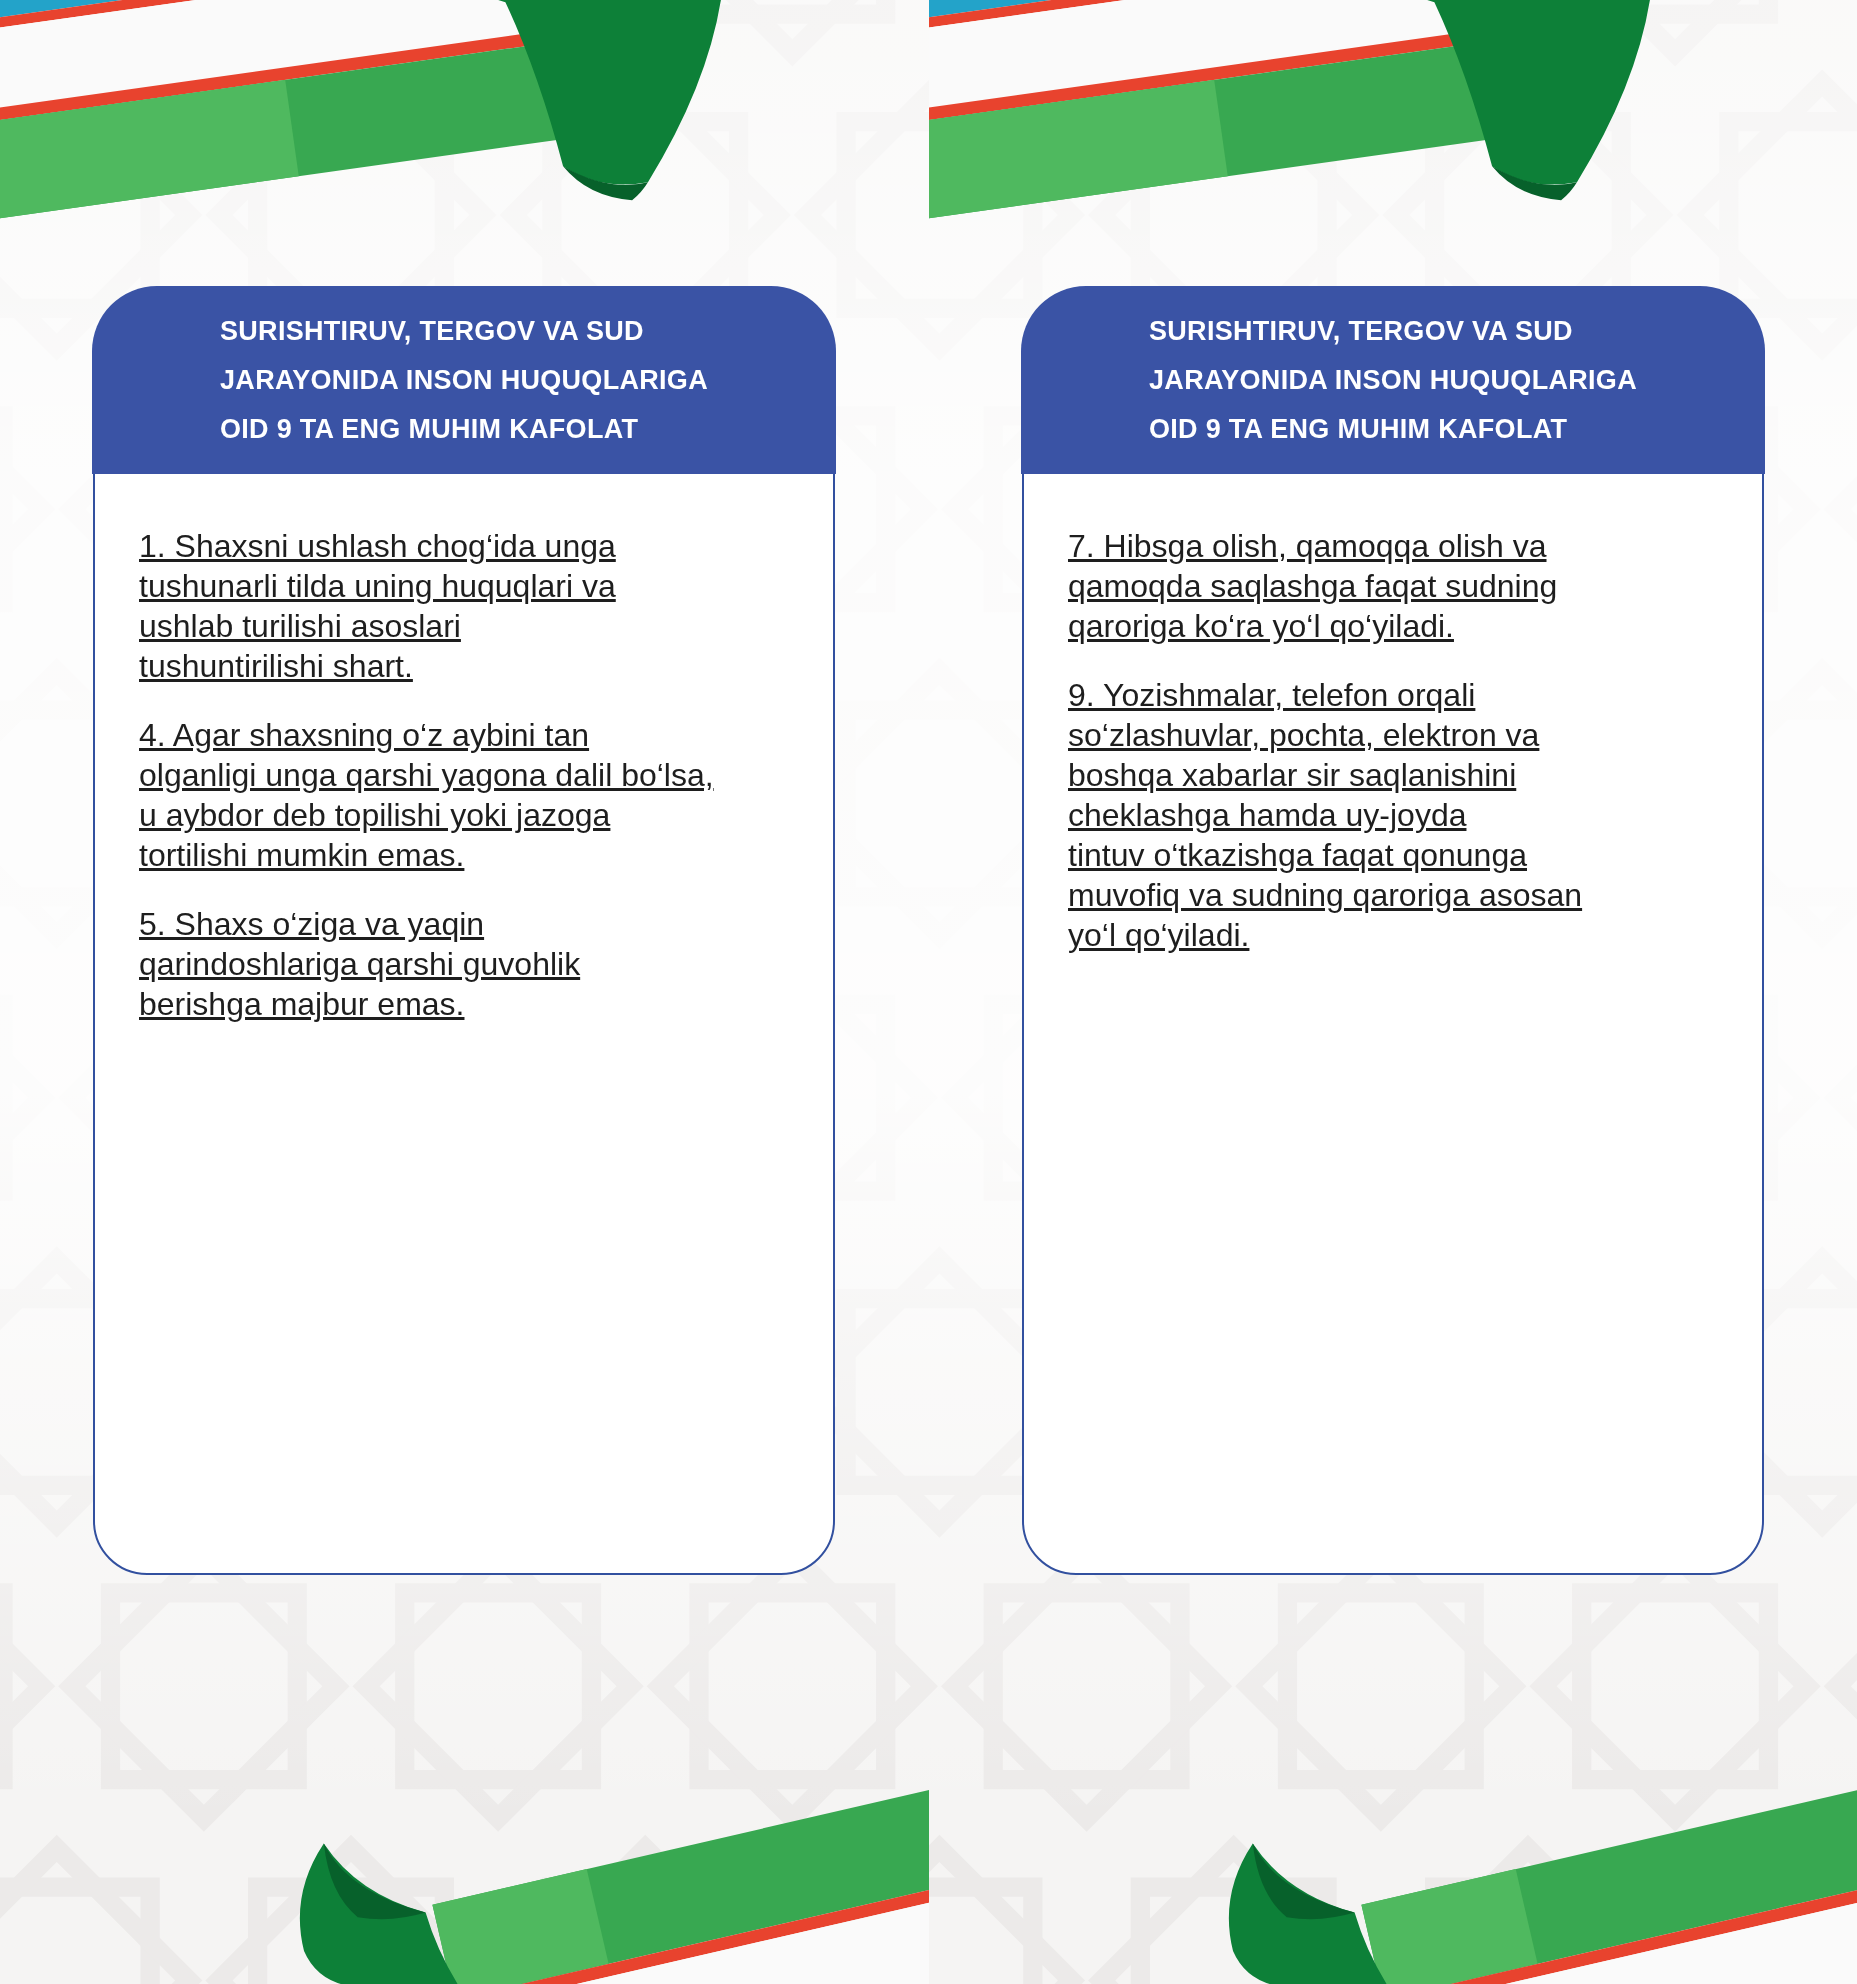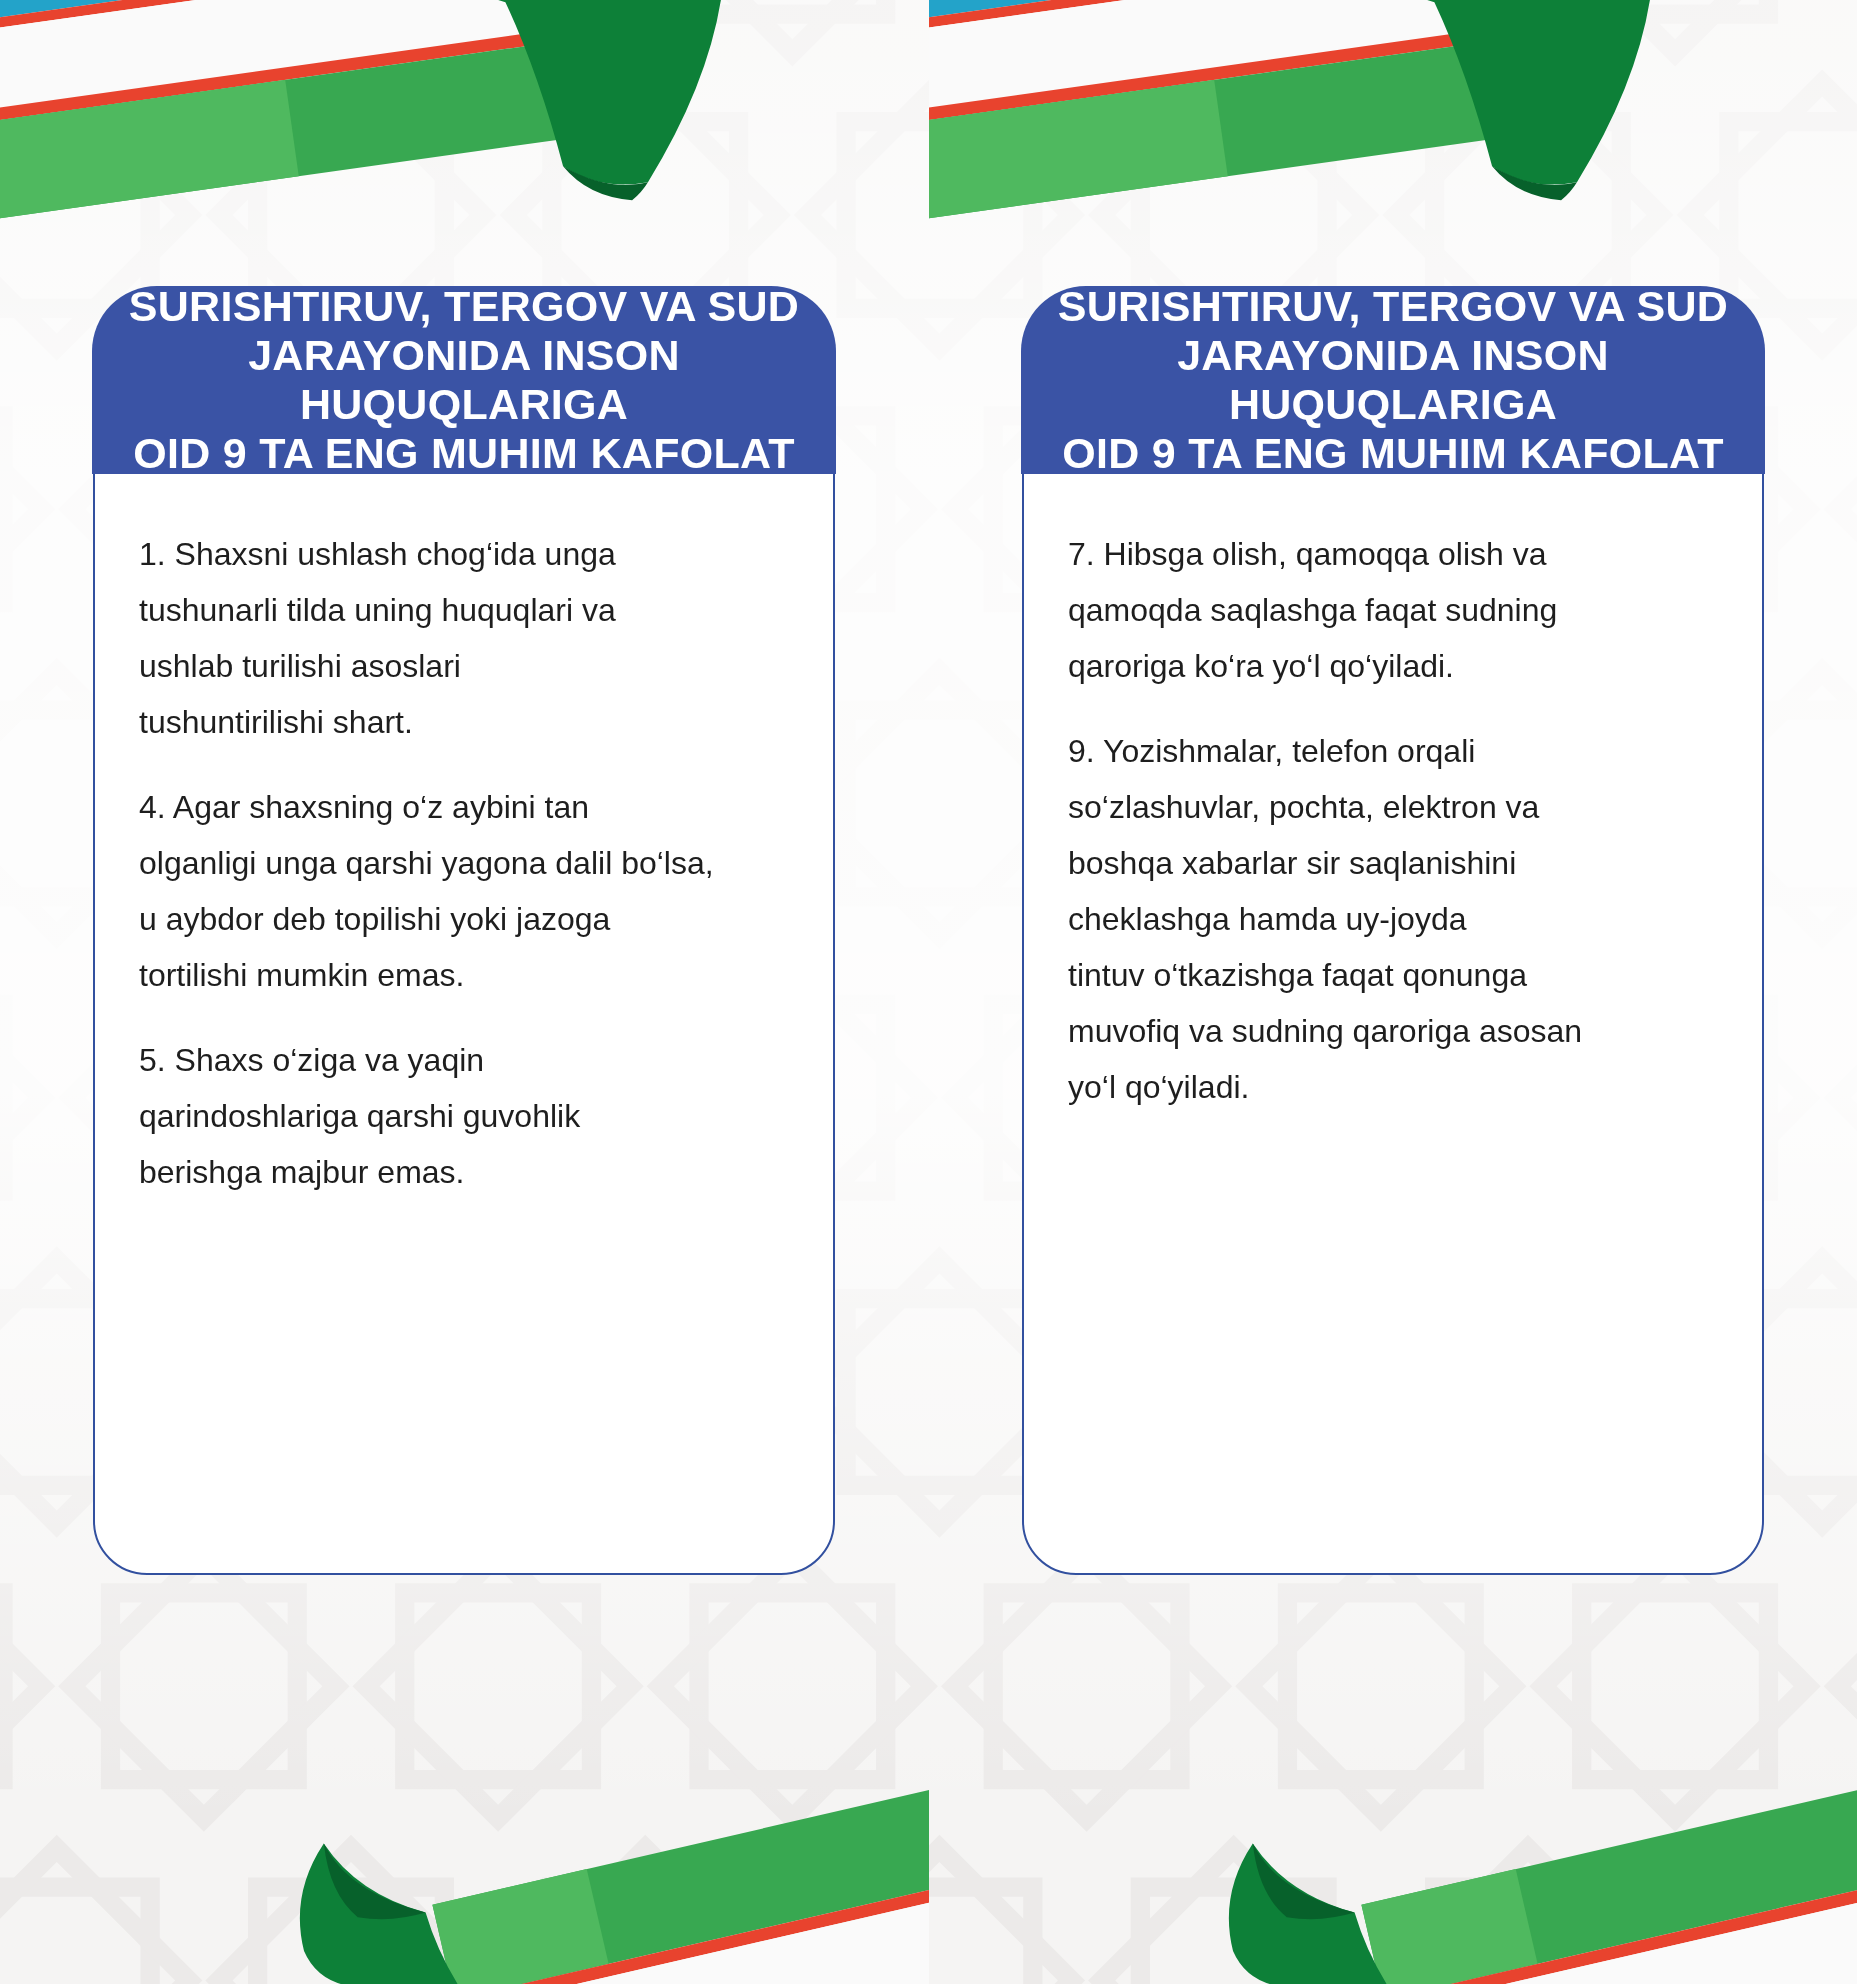--- a/index.html
+++ b/index.html
@@ -39,29 +39,30 @@
   }
   .card-header{
     height:188px;margin:-2.8px -2.8px 0 -2.8px;
     background:var(--c-header-background,#3A53A5);
     border-radius:65px 65px 0 0;
     display:flex;align-items:center;justify-content:center;
     padding:0 31px;
   }
   .card-title{
     margin:0;color:var(--c-header-text,#fff);
-    font-size:43px;font-weight:bold;line-height:49px;
-    text-align:center;white-space:pre-line;letter-spacing:0.3px;
+    font-size:27px;font-weight:bold;line-height:49px;
+    text-align:left;white-space:pre-line;letter-spacing:0.3px;
   }
   .card-body{padding:52px 44px 0 44px;}
   .item{
     margin:0 0 29px 0;
-    font-size:32px;line-height:56px;
+    font-size:32px;line-height:40px;
     color:var(--c-body-text,#1E1E1E);
     white-space:pre-line;
+    text-decoration:underline;
   }
 </style>
 </head>
 <body>
 
 <div class="page">
 
   <svg class="pattern-svg" width="1858" height="1985" viewBox="0 0 3283 3508" aria-hidden="true">
       <g stroke="#ECEAE9" stroke-width="34" fill="none">
         <rect x="-325" y="-305" width="330" height="330"></rect>

